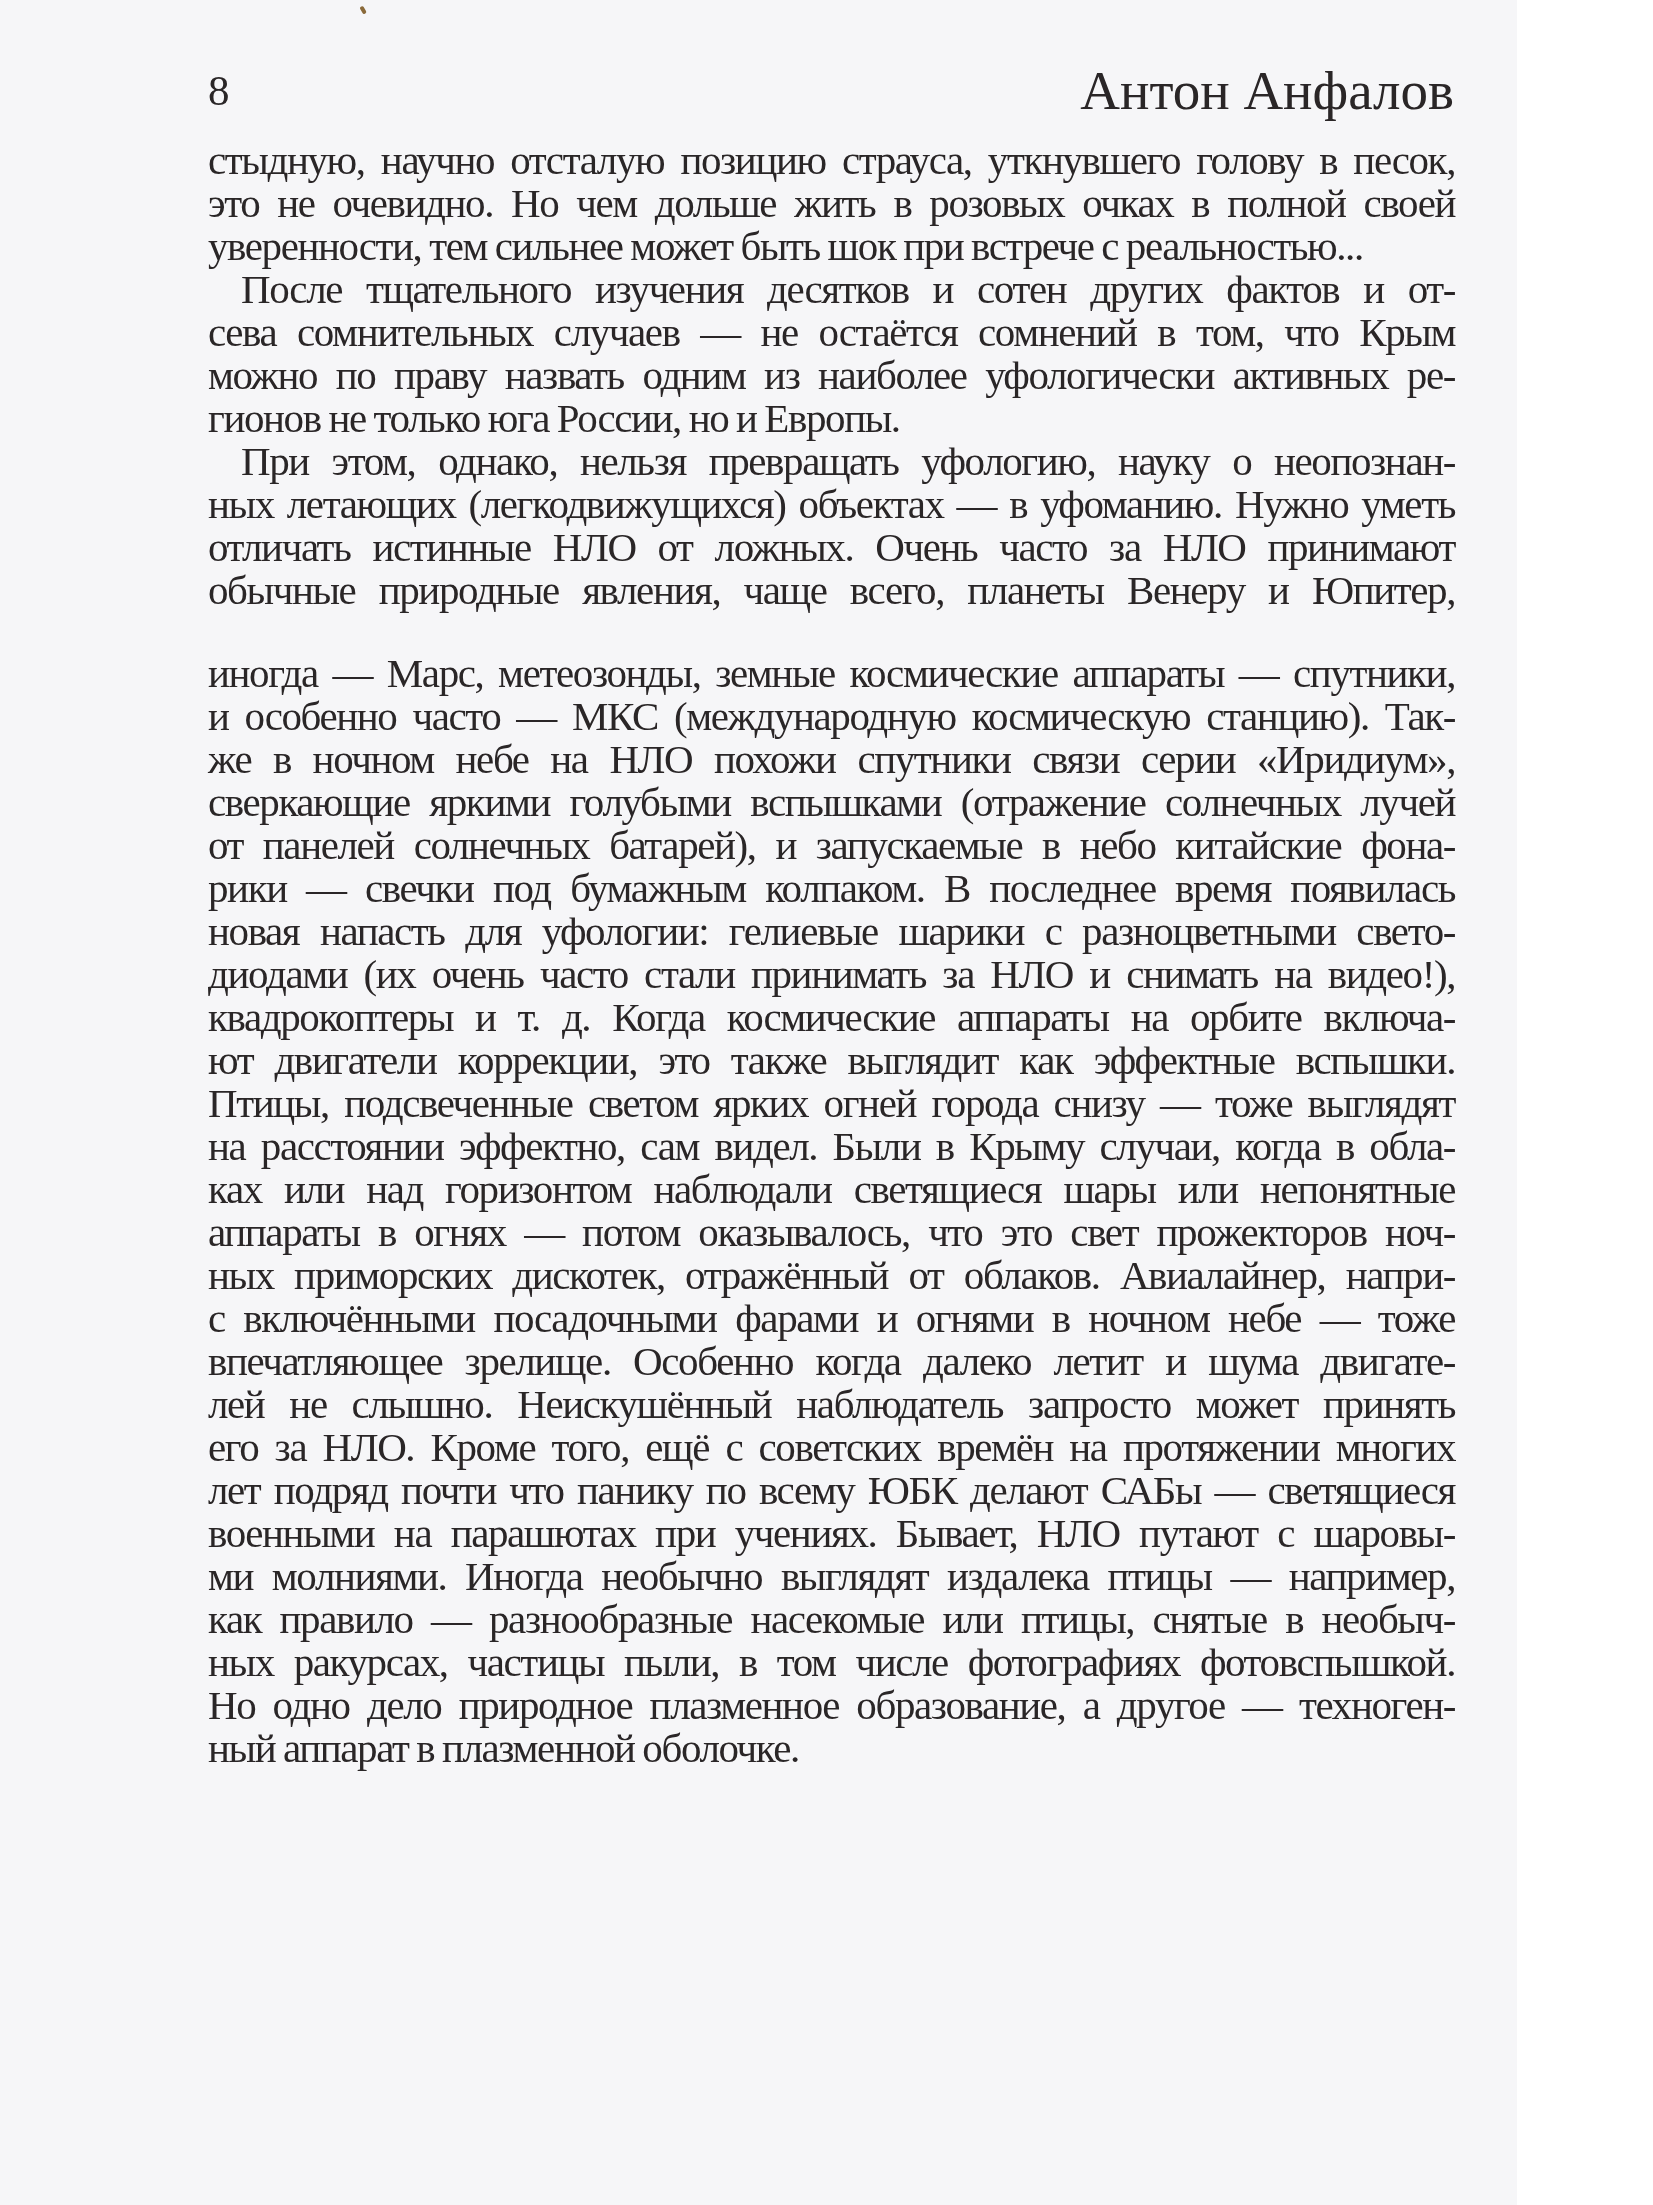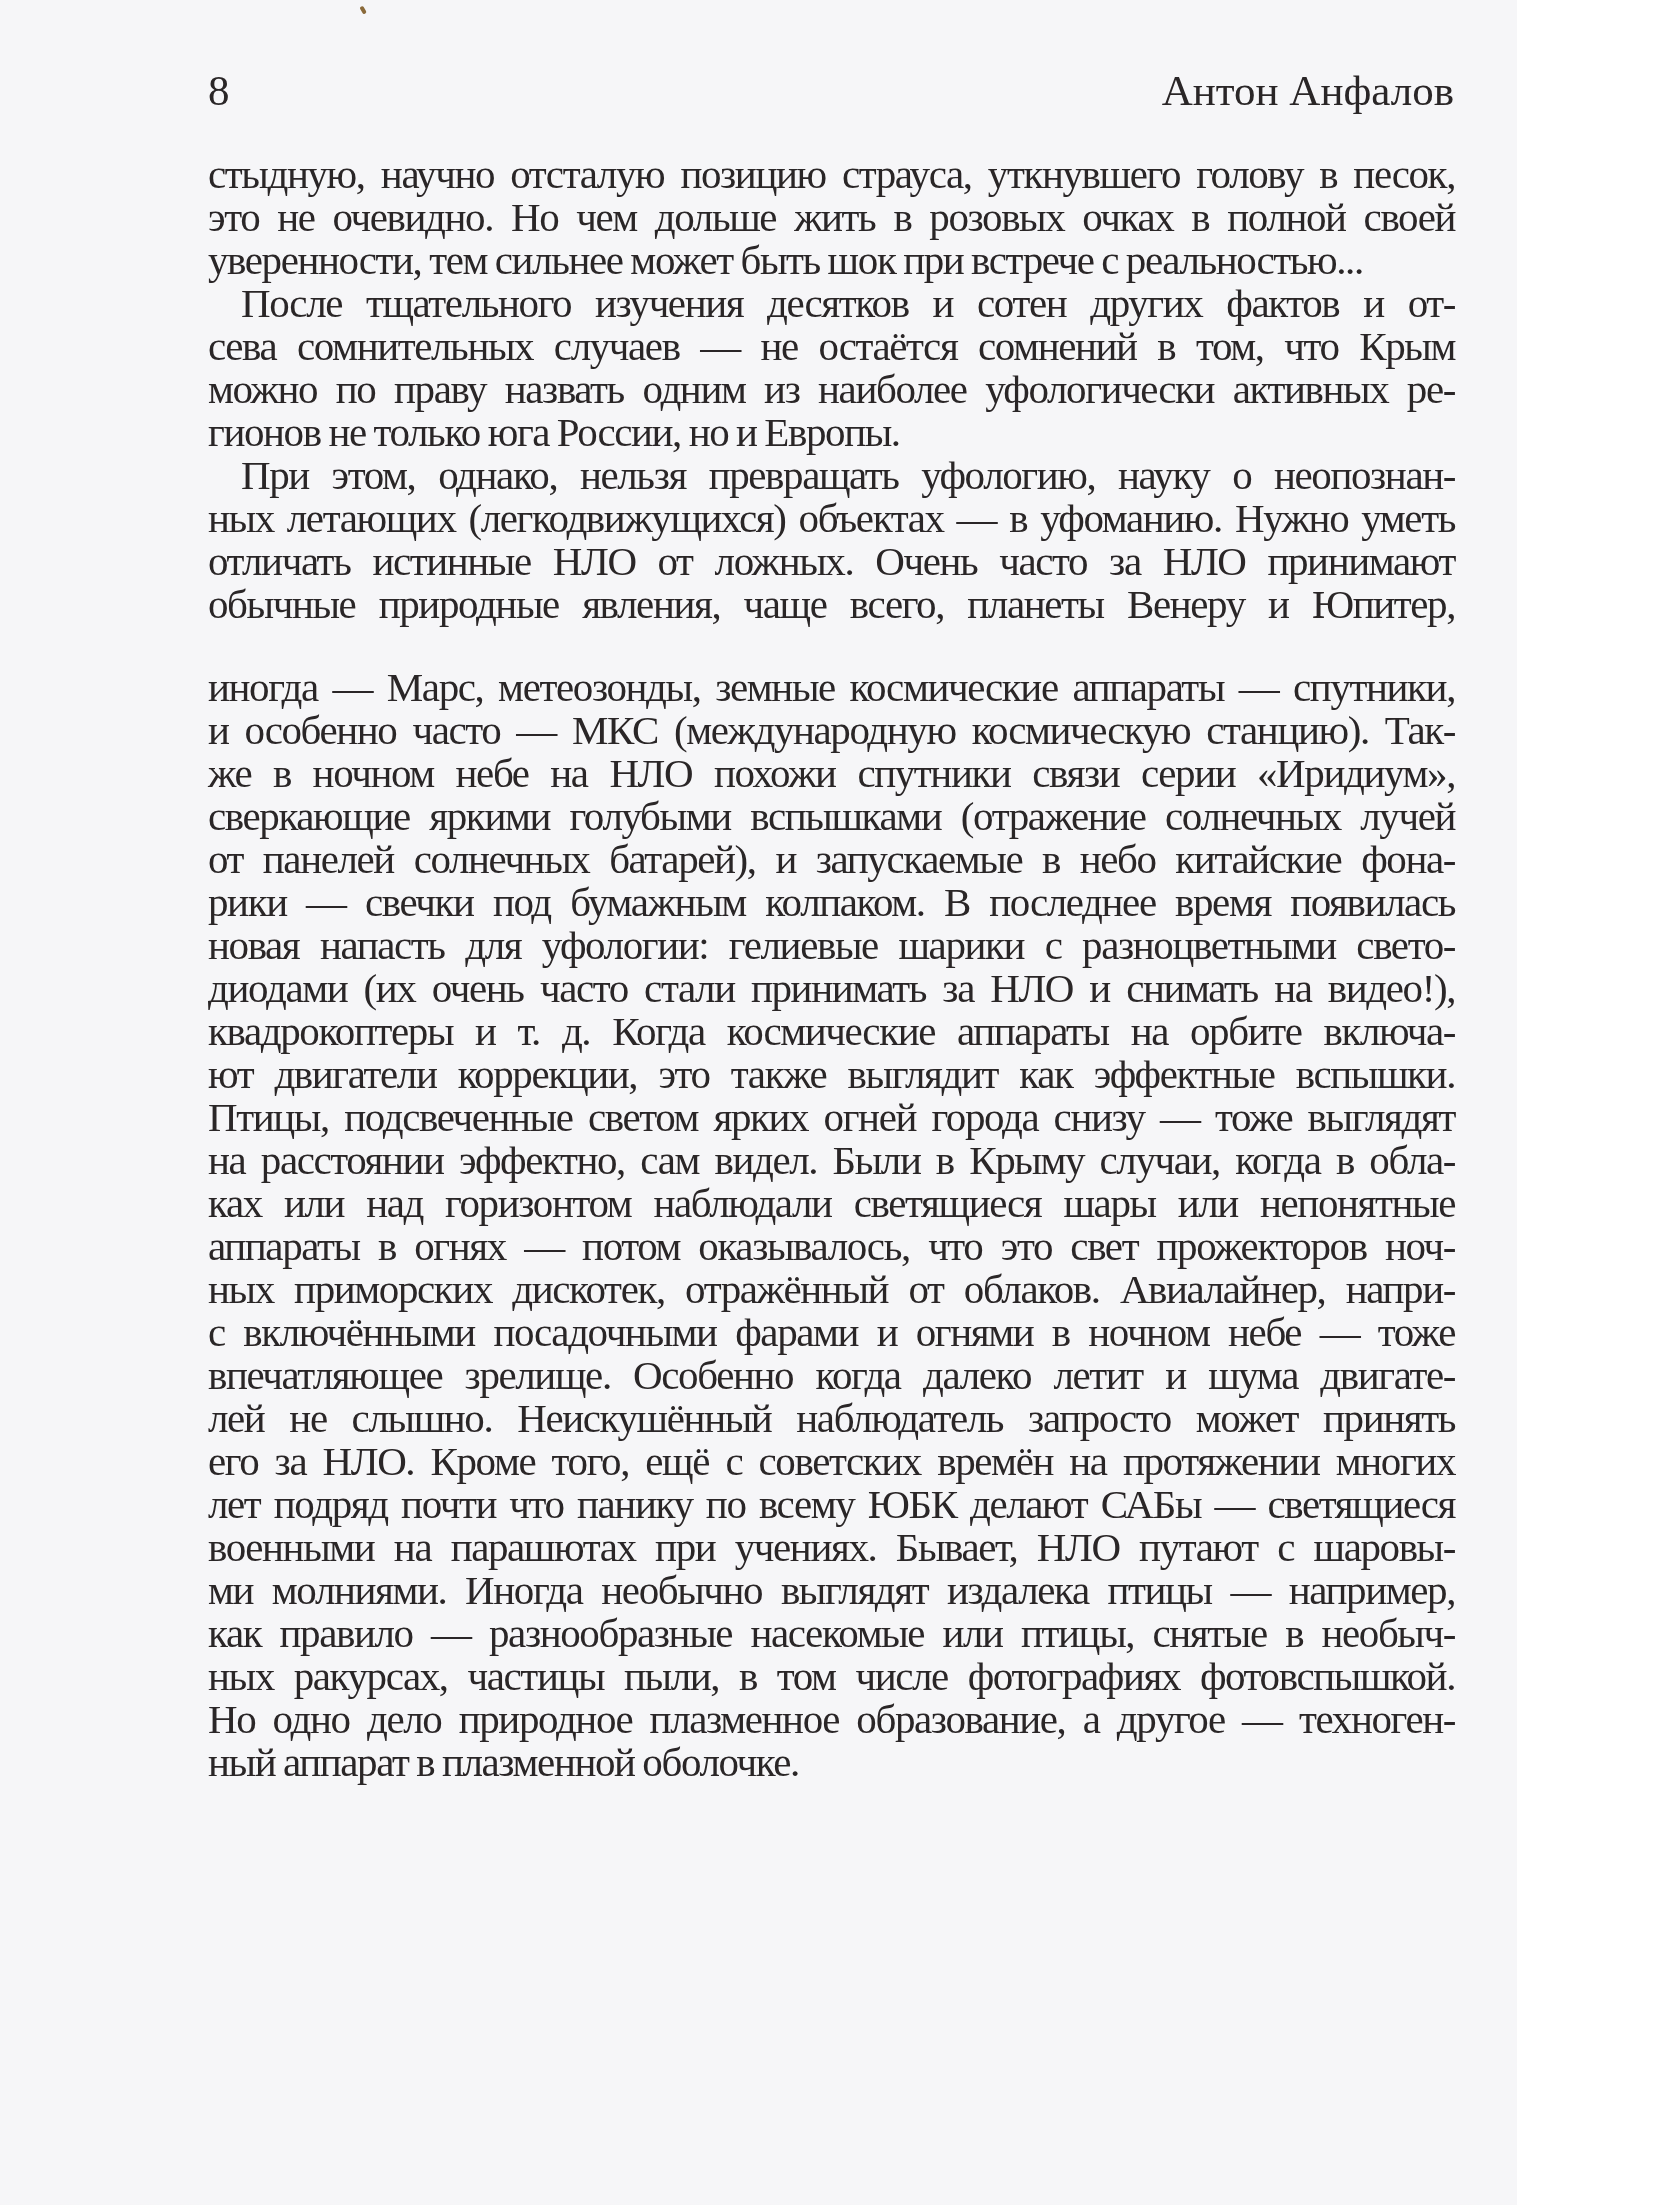--- a/index.html
+++ b/index.html
@@ -19,24 +19,24 @@
   .header {
     position: absolute; top: 60px; left: 208px; right: 0;
     width: 1246px; height: 61px;
   }
   .page-number {
     position: absolute; left: 0; top: 0;
     font-size: 43px; line-height: 61px;
   }
   .running-title {
     position: absolute; right: 0; top: 0;
-    font-size: 43px; line-height: 61px;
+    font-size: 55px; line-height: 61px;
   }
   .body-text {
-    position: absolute; left: 208px; top: 153px;
+    position: absolute; left: 208px; top: 139px;
     width: 1247px;
   }
   .line {
     display: block;
     height: 43px;
     line-height: 43px;
     font-size: 41px;
     white-space: nowrap;
     text-align: justify;
     text-align-last: justify;

